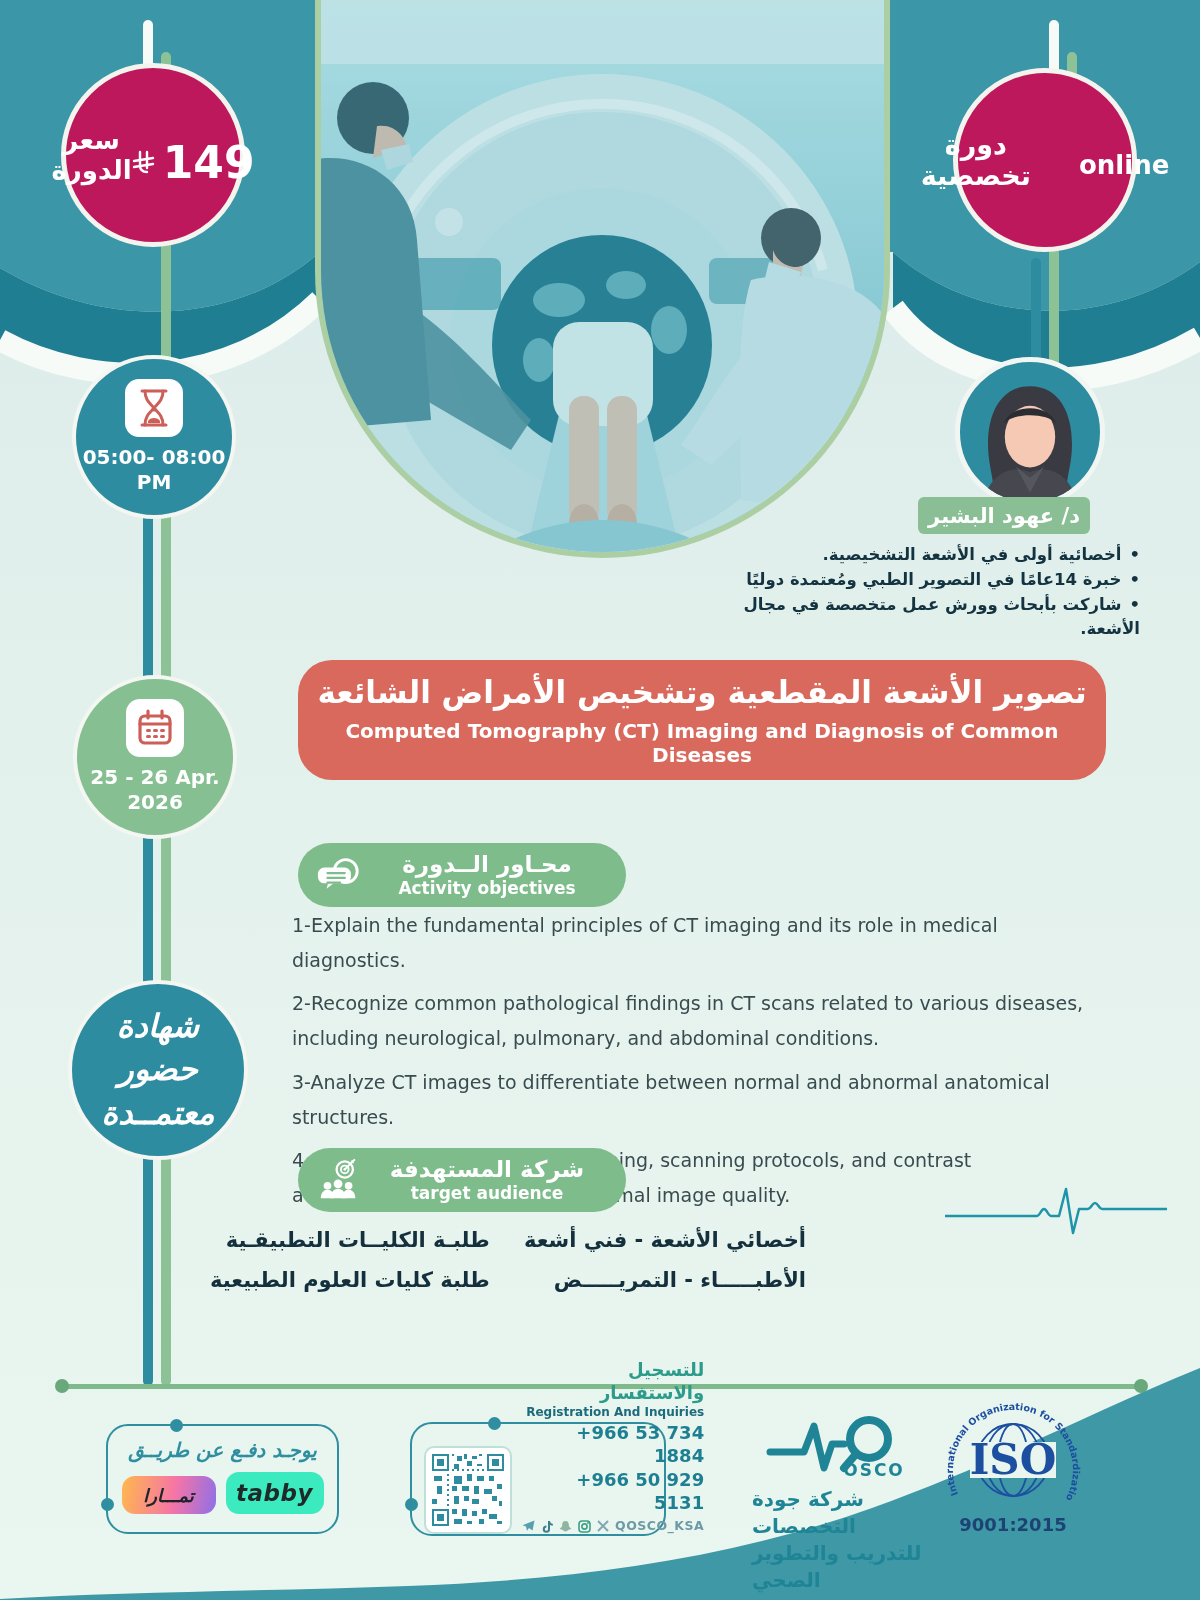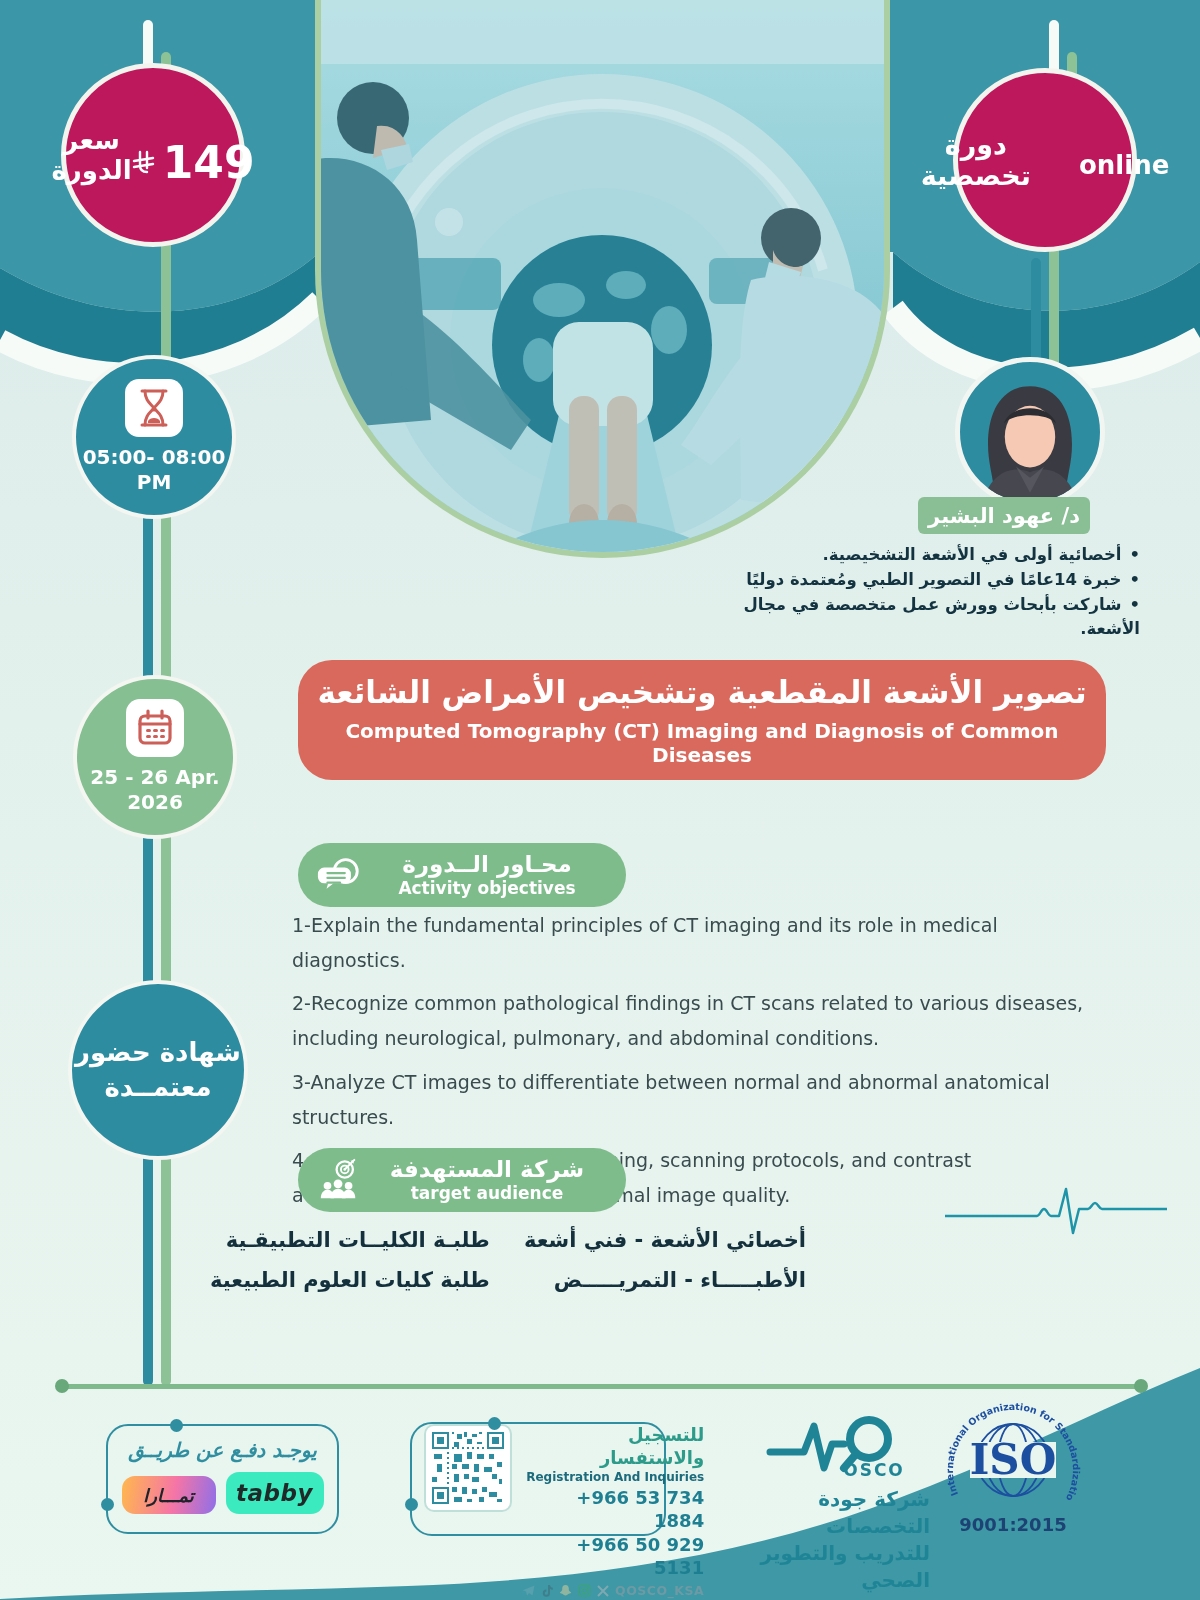--- a/index.html
+++ b/index.html
@@ -21,21 +21,21 @@
   .badge-type .val{font-size:26px;font-weight:700;margin-top:10px;}
 
   
   .tl-circle{border-radius:50%;border:4px solid #f3f6f1;color:#fff;display:flex;flex-direction:column;
              align-items:center;justify-content:center;text-align:center;}
   .circ-time{left:72px;top:355px;width:164px;height:164px;background:#2e8ca0;}
   .circ-date{left:73px;top:675px;width:164px;height:164px;background:#86bf92;}
   .circ-cert{left:68px;top:980px;width:180px;height:180px;background:#2e8ca0;}
   .icon-tile{width:58px;height:58px;background:#fff;border-radius:14px;display:flex;align-items:center;justify-content:center;margin-bottom:8px;}
   .tl-txt{font-size:20px;font-weight:800;line-height:1.25;}
-  .cert-txt{font-size:26px;font-weight:800;line-height:1.35;direction:rtl;}
+  .cert-txt{font-size:32px;font-weight:800;line-height:1.35;direction:rtl;font-style:italic;}
 
   
   .avatar{left:955px;top:357px;width:150px;height:150px;border-radius:50%;border:5px solid #f1f6f2;
           background:#2e8ca0;overflow:hidden;}
   .name-pill{left:918px;top:497px;width:172px;height:37px;background:#8abf95;border-radius:6px;
              color:#fff;font-size:21px;font-weight:800;display:flex;align-items:center;justify-content:center;direction:rtl;}
   .bullets{left:700px;top:543px;width:440px;direction:rtl;text-align:right;color:#143341;}
   .bullets .row{font-size:16.5px;font-weight:700;line-height:1.5;}
   .bullets .dot{margin-left:8px;}
 
@@ -68,30 +68,30 @@
   .pay-box{left:106px;top:1424px;width:233px;height:110px;display:flex;flex-direction:column;align-items:center;font-style:italic;}
   .pay-heading{margin-top:12px;color:#2f8fa0;font-size:20px;font-weight:800;direction:rtl;}
   .pay-row{display:flex;gap:10px;margin-top:10px;align-items:flex-end;}
   .pill-tamara{width:94px;height:38px;border-radius:13px;display:flex;align-items:center;justify-content:center;
                background:linear-gradient(100deg,#ffb84d 0%,#f575a6 55%,#8f6fe8 100%);
                color:#20232a;font-size:18px;font-weight:800;direction:rtl;}
   .pill-tabby{width:98px;height:42px;border-radius:13px;display:flex;align-items:center;justify-content:center;
               background:#3ceabf;color:#1f2a28;font-size:23px;font-weight:800;letter-spacing:.5px;}
   .node-dot{width:13px;height:13px;border-radius:50%;background:#2f8fa0;}
 
-  .qr-box{left:410px;top:1422px;width:256px;height:114px;display:flex;align-items:flex-start;padding:0 10px 0 12px;gap:10px;}
+  .qr-box{left:410px;top:1422px;width:256px;height:114px;display:flex;align-items:flex-end;padding:0 10px 0 12px;gap:10px;}
   .qr-tile{width:88px;height:88px;background:#fff;border:2px solid #bfe0d8;border-radius:10px;padding:6px;}
   .qr-texts{flex:1;text-align:right;direction:rtl;line-height:1.25;}
   .reg-ar{color:#2d9b8a;font-size:18px;font-weight:800;}
   .reg-en{color:#1b6b7c;font-size:12px;font-weight:700;margin-top:1px;}
   .phone{color:#1d7f91;font-size:18px;font-weight:800;direction:ltr;unicode-bidi:embed;margin-top:2px;}
   .social-row{display:flex;gap:6px;justify-content:flex-start;align-items:center;margin-top:4px;direction:ltr;flex-direction:row-reverse;}
   .handle{color:#6d9aa4;font-size:12.5px;font-weight:700;letter-spacing:.5px;}
 
-  .qosco{left:752px;top:1412px;width:178px;text-align:right;}
+  .qosco{left:752px;top:1412px;width:178px;text-align:left;}
   .qosco-name{margin-top:4px;color:#1f8596;font-size:20px;font-weight:800;line-height:1.35;direction:rtl;}
 
   .iso{left:928px;top:1396px;width:170px;text-align:center;}
   .iso-std{color:#1d4374;font-size:18px;font-weight:800;margin-top:-4px;}
 </style>
 </head>
 <body>
 
 <div class="poster">
 

